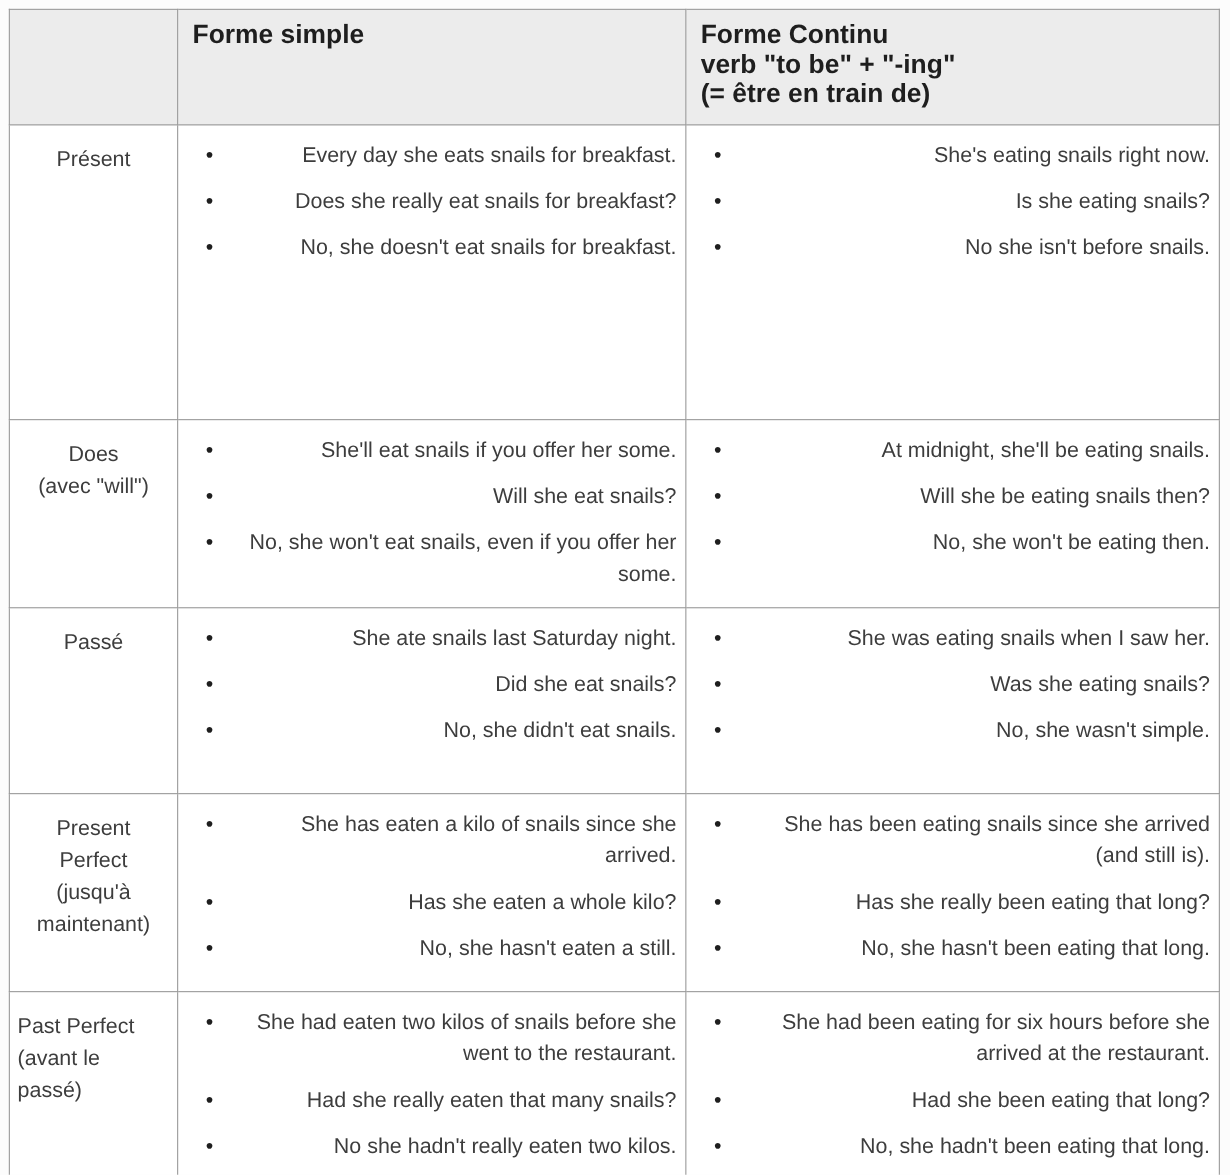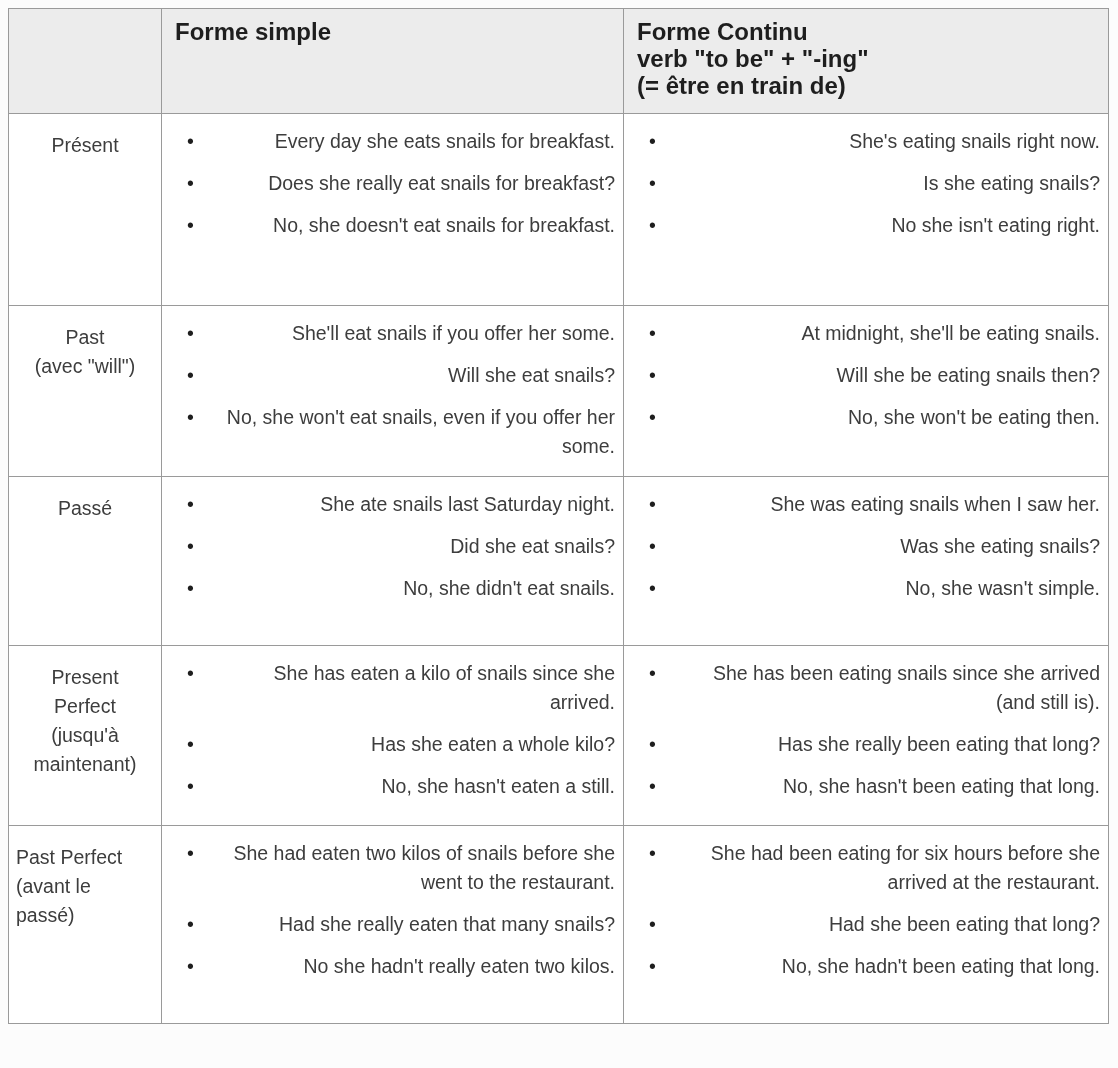--- a/index.html
+++ b/index.html
@@ -40,21 +40,21 @@
     color: #1e1e1e;
     font-size: 24px;
     font-weight: bold;
     text-align: left;
     line-height: 27px;
     padding: 9px 12px 0 13px;
     white-space: pre-line;
   }
   th.label-col { background: #ececec; }
 
-  tbody tr:nth-child(1) { height: 192px; }
+  tbody tr:nth-child(1) { height: 268px; }
   tbody tr:nth-child(2) { height: 171px; }
   tbody tr:nth-child(3) { height: 169px; }
   tbody tr:nth-child(4) { height: 180px; }
   tbody tr:nth-child(5) { height: 198px; }
 
   td.label-cell {
     text-align: center;
     color: #3d3d3d;
     font-size: 19.5px;
     line-height: 29px;
@@ -114,27 +114,27 @@
       <ul>
               <li>Every day she eats snails for breakfast.</li>
               <li>Does she really eat snails for breakfast?</li>
               <li>No, she doesn't eat snails for breakfast.</li>
             </ul>
     </td>
     <td class="examples-cell">
       <ul>
               <li>She's eating snails right now.</li>
               <li>Is she eating snails?</li>
-              <li>No she isn't eating right.</li>
-            </ul>
-    </td>
-  </tr>
-
-  <tr>
-    <td class="label-cell">Past
+              <li>No she isn't before snails.</li>
+            </ul>
+    </td>
+  </tr>
+
+  <tr>
+    <td class="label-cell">Does
 (avec "will")</td>
     <td class="examples-cell">
       <ul>
               <li>She'll eat snails if you offer her some.</li>
               <li>Will she eat snails?</li>
               <li>No, she won't eat snails, even if you offer her some.</li>
             </ul>
     </td>
     <td class="examples-cell">
       <ul>

